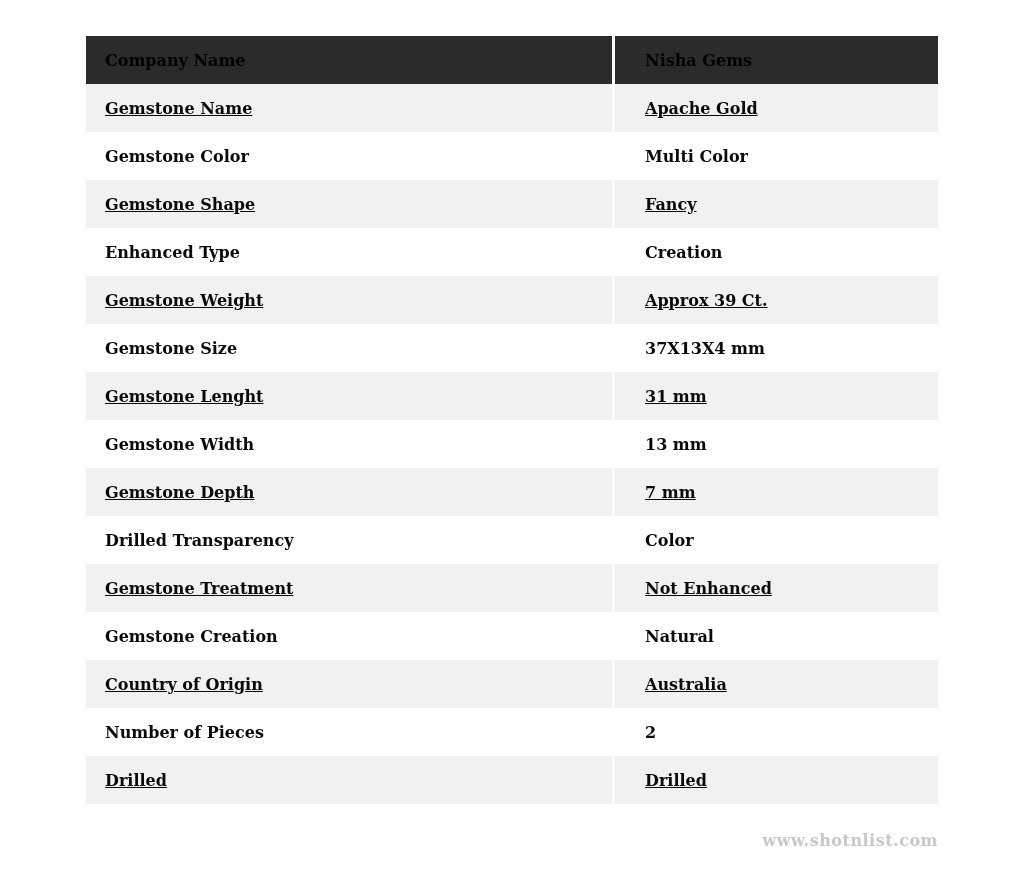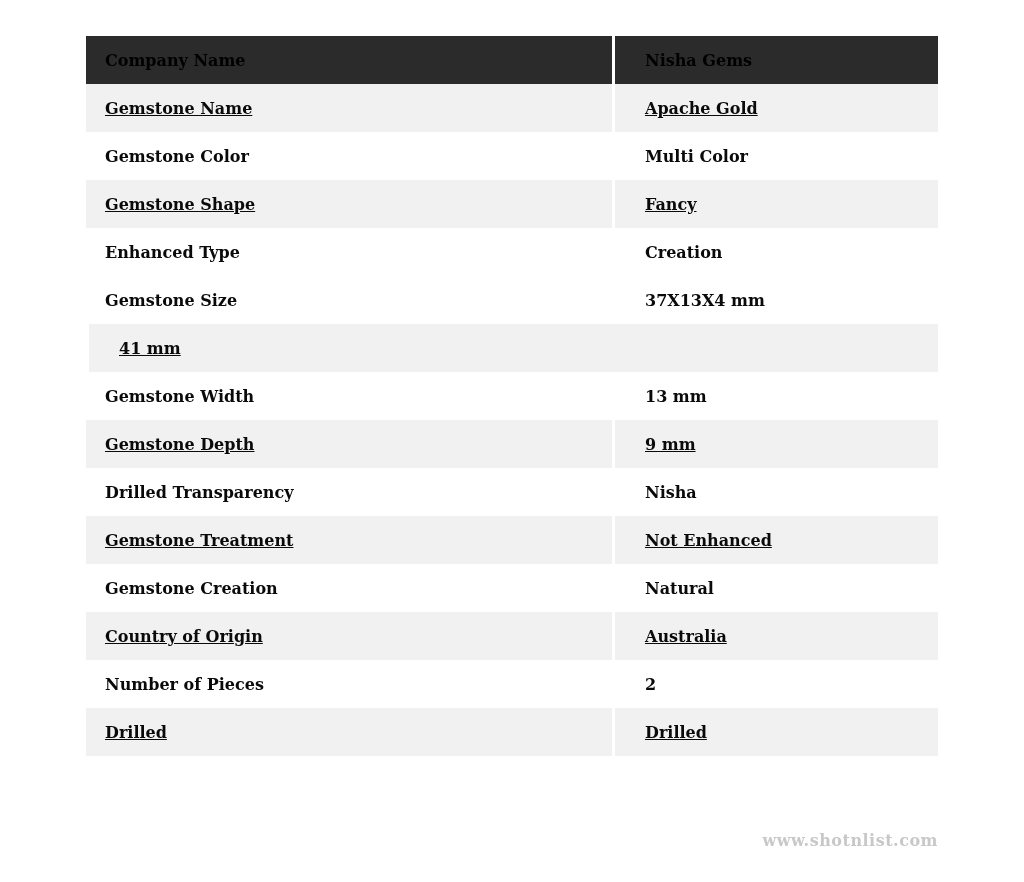--- a/index.html
+++ b/index.html
@@ -86,48 +86,54 @@
     <div class="col-gap"></div>
     <div class="cell value">Fancy</div>
   </div>
 
   <div class="row">
     <div class="cell label">Enhanced Type</div>
     <div class="col-gap"></div>
     <div class="cell value">Creation</div>
   </div>
 
+  <div class="row alt">
+    <div class="cell label">Gemstone Weight</div>
+    <div class="col-gap"></div>
+    <div class="cell value">Approx 39 Ct.</div>
+  </div>
 
   <div class="row">
     <div class="cell label">Gemstone Size</div>
     <div class="col-gap"></div>
     <div class="cell value">37X13X4 mm</div>
   </div>
 
   <div class="row alt">
+    <div class="cell label">Gemstone Lenght</div>
     <div class="col-gap"></div>
-    <div class="cell value">41 mm</div>
+    <div class="cell value">31 mm</div>
   </div>
 
   <div class="row">
     <div class="cell label">Gemstone Width</div>
     <div class="col-gap"></div>
     <div class="cell value">13 mm</div>
   </div>
 
   <div class="row alt">
     <div class="cell label">Gemstone Depth</div>
     <div class="col-gap"></div>
-    <div class="cell value">9 mm</div>
+    <div class="cell value">7 mm</div>
   </div>
 
   <div class="row">
     <div class="cell label">Drilled Transparency</div>
     <div class="col-gap"></div>
-    <div class="cell value">Nisha</div>
+    <div class="cell value">Color</div>
   </div>
 
   <div class="row alt">
     <div class="cell label">Gemstone Treatment</div>
     <div class="col-gap"></div>
     <div class="cell value">Not Enhanced</div>
   </div>
 
   <div class="row">
     <div class="cell label">Gemstone Creation</div>

